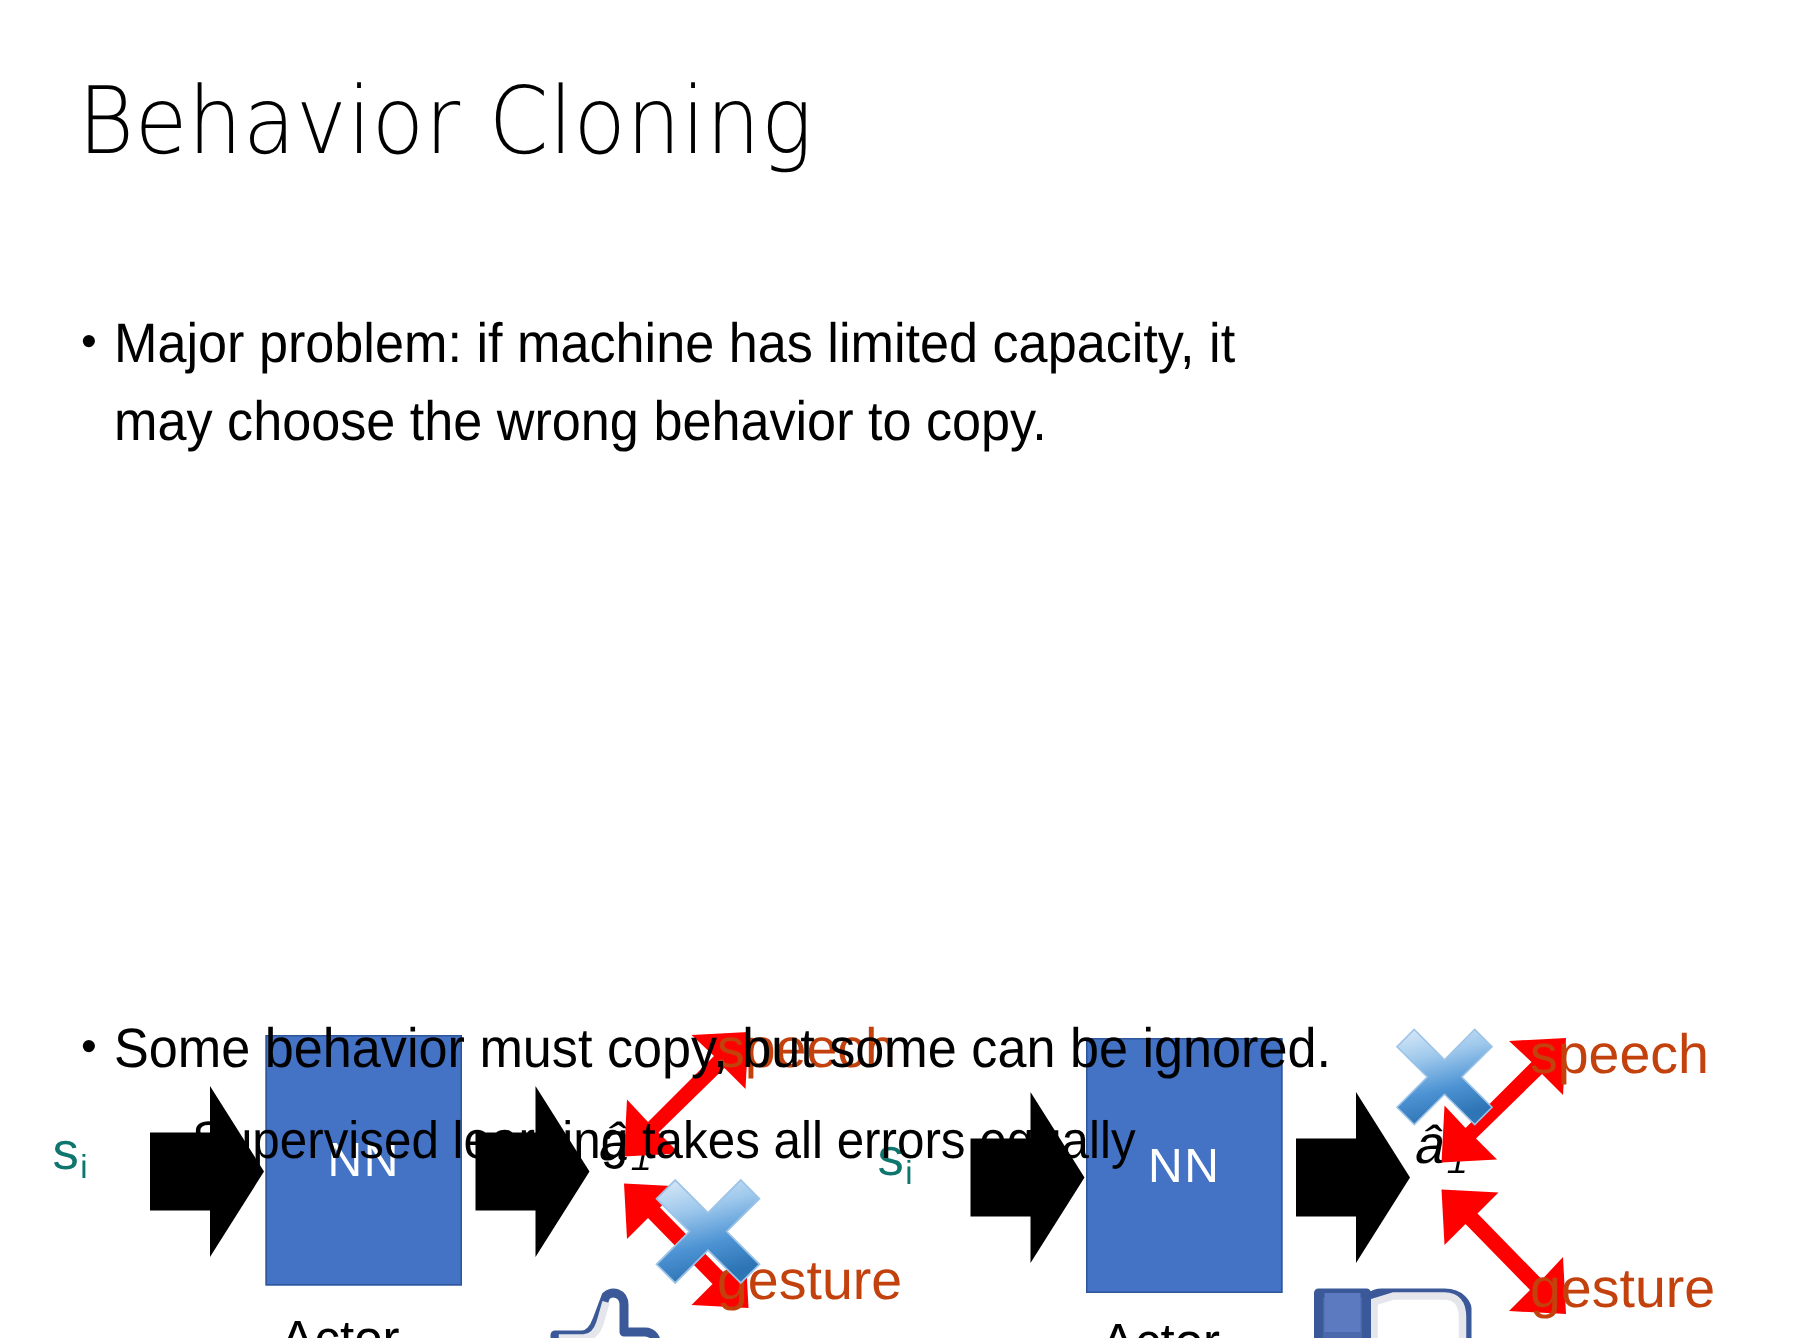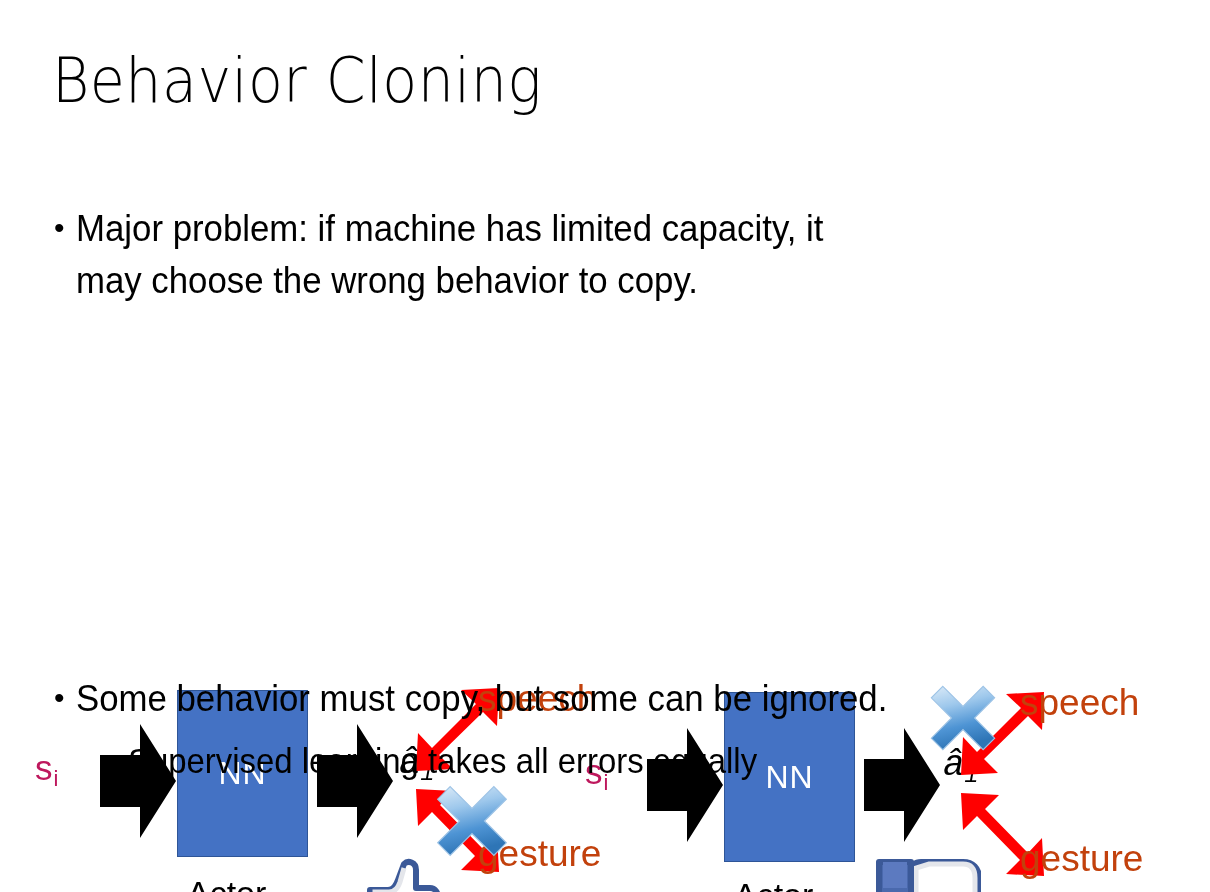--- a/index.html
+++ b/index.html
@@ -65,21 +65,21 @@
     width: 600px;
     height: 300px;
   }
   #diagram-left  { left: 18px; }
   #diagram-right { left: 565px; }
 
   .state-label {
     position: absolute;
     font-family: "Liberation Sans", sans-serif;
     font-size: 35px;
-    color: #be185d;
+    color: #0f766e;
   }
   .state-label .sub {
     font-size: 22px;
     vertical-align: -0.28em;
     margin-left: 1px;
   }
 
   .nn-box {
     position: absolute;
     background: #4472C4;

